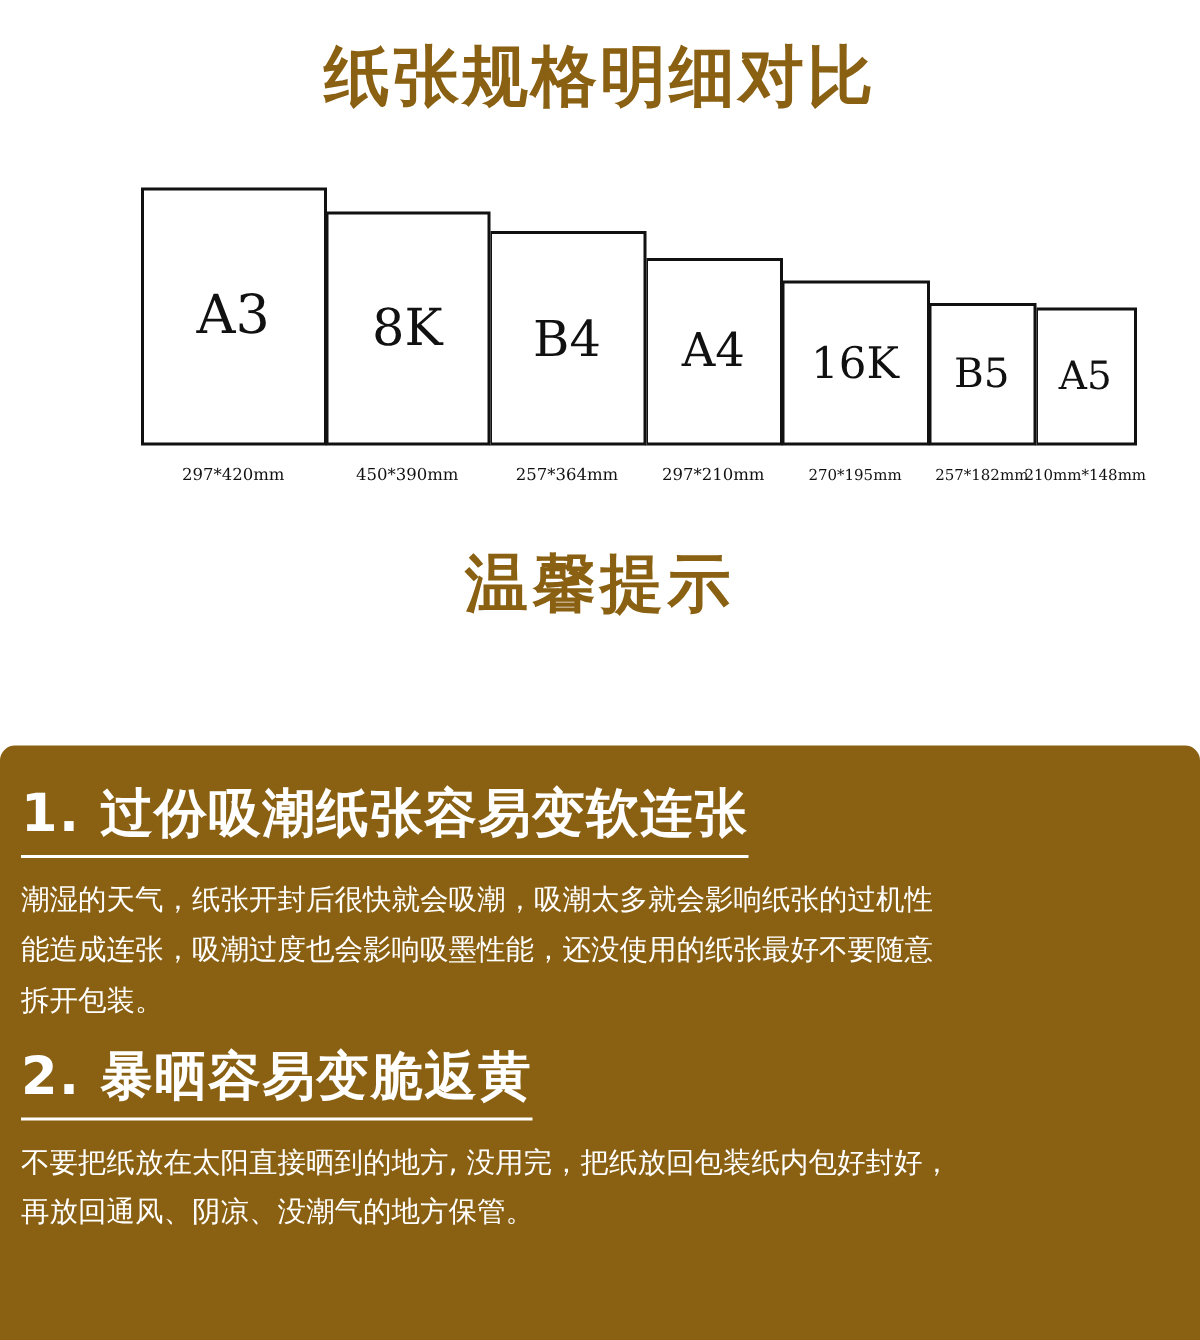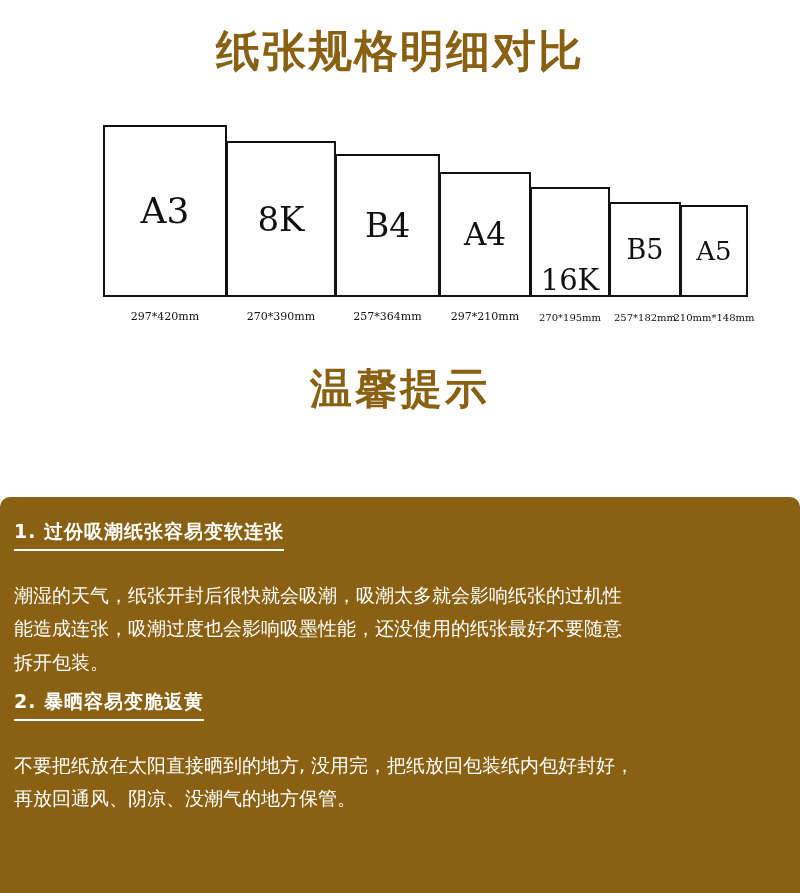--- a/index.html
+++ b/index.html
@@ -96,27 +96,27 @@
     bottom: 0;
     top: 497px;
     background: #8a6012;
     color: #ffffff;
     padding: 22px 14px 0 14px;
     box-sizing: border-box;
     border-radius: 10px 10px 0 0;
   }
   .tip-block { margin-bottom: 10px; }
   .tip-title {
-    font-size: 19px;
+    font-size: 35px;
     font-weight: bold;
     color: #ffffff;
     border-bottom: 2px solid #ffffff;
     display: inline-block;
     padding-bottom: 4px;
-    margin-bottom: 28px;
+    margin-bottom: 12px;
     letter-spacing: 1px;
     font-family: "DejaVu Sans", "Liberation Sans", sans-serif;
   }
   .tip-body {
     font-size: 19px;
     line-height: 1.75;
     color: #ffffff;
     font-family: "DejaVu Sans", "Liberation Sans", sans-serif;
   }
   .tip-body p { margin: 0; }
@@ -131,36 +131,36 @@
       <div class="paper-item" style="z-index: 10;">
         <div class="paper-box" style="width: 124px; height: 172px; border-color: rgb(17, 17, 17); margin-top: 17px;">
           <div class="paper-label" style="font-size: 36px;">A3</div>
         </div>
         <div class="paper-dim" style="font-size: 11px;">297*420mm</div>
       </div>
       <div class="paper-item" style="z-index: 9; margin-top: 48px;">
         <div class="paper-box" style="width: 110px; height: 156px; border-color: rgb(17, 17, 17);">
           <div class="paper-label" style="font-size: 34px;">8K</div>
         </div>
-        <div class="paper-dim" style="font-size: 11px;">270*390mm</div>
+        <div class="paper-dim" style="font-size: 11px;">450*390mm</div>
       </div>
       <div class="paper-item" style="z-index: 8; justify-content: flex-end;">
         <div class="paper-box" style="width: 105px; height: 143px; border-color: rgb(17, 17, 17);">
           <div class="paper-label" style="font-size: 33px;">B4</div>
         </div>
         <div class="paper-dim" style="font-size: 11px;">257*364mm</div>
       </div>
       <div class="paper-item" style="z-index: 7;">
         <div class="paper-box" style="width: 92px; height: 125px; border-color: rgb(17, 17, 17);">
           <div class="paper-label" style="font-size: 31px;">A4</div>
         </div>
         <div class="paper-dim" style="font-size: 11px;">297*210mm</div>
       </div>
       <div class="paper-item" style="z-index: 6;">
-        <div class="paper-box" style="width: 80px; height: 110px; border-color: rgb(17, 17, 17); align-items: flex-end;">
+        <div class="paper-box" style="width: 99px; height: 110px; border-color: rgb(17, 17, 17);">
           <div class="paper-label" style="font-size: 29px;">16K</div>
         </div>
         <div class="paper-dim" style="font-size: 10px; margin-top: 23px;">270*195mm</div>
       </div>
       <div class="paper-item" style="z-index: 5;">
         <div class="paper-box" style="width: 72px; height: 95px; border-color: rgb(17, 17, 17);">
           <div class="paper-label" style="font-size: 27px;">B5</div>
         </div>
         <div class="paper-dim" style="font-size: 10px;">257*182mm</div>
       </div>

